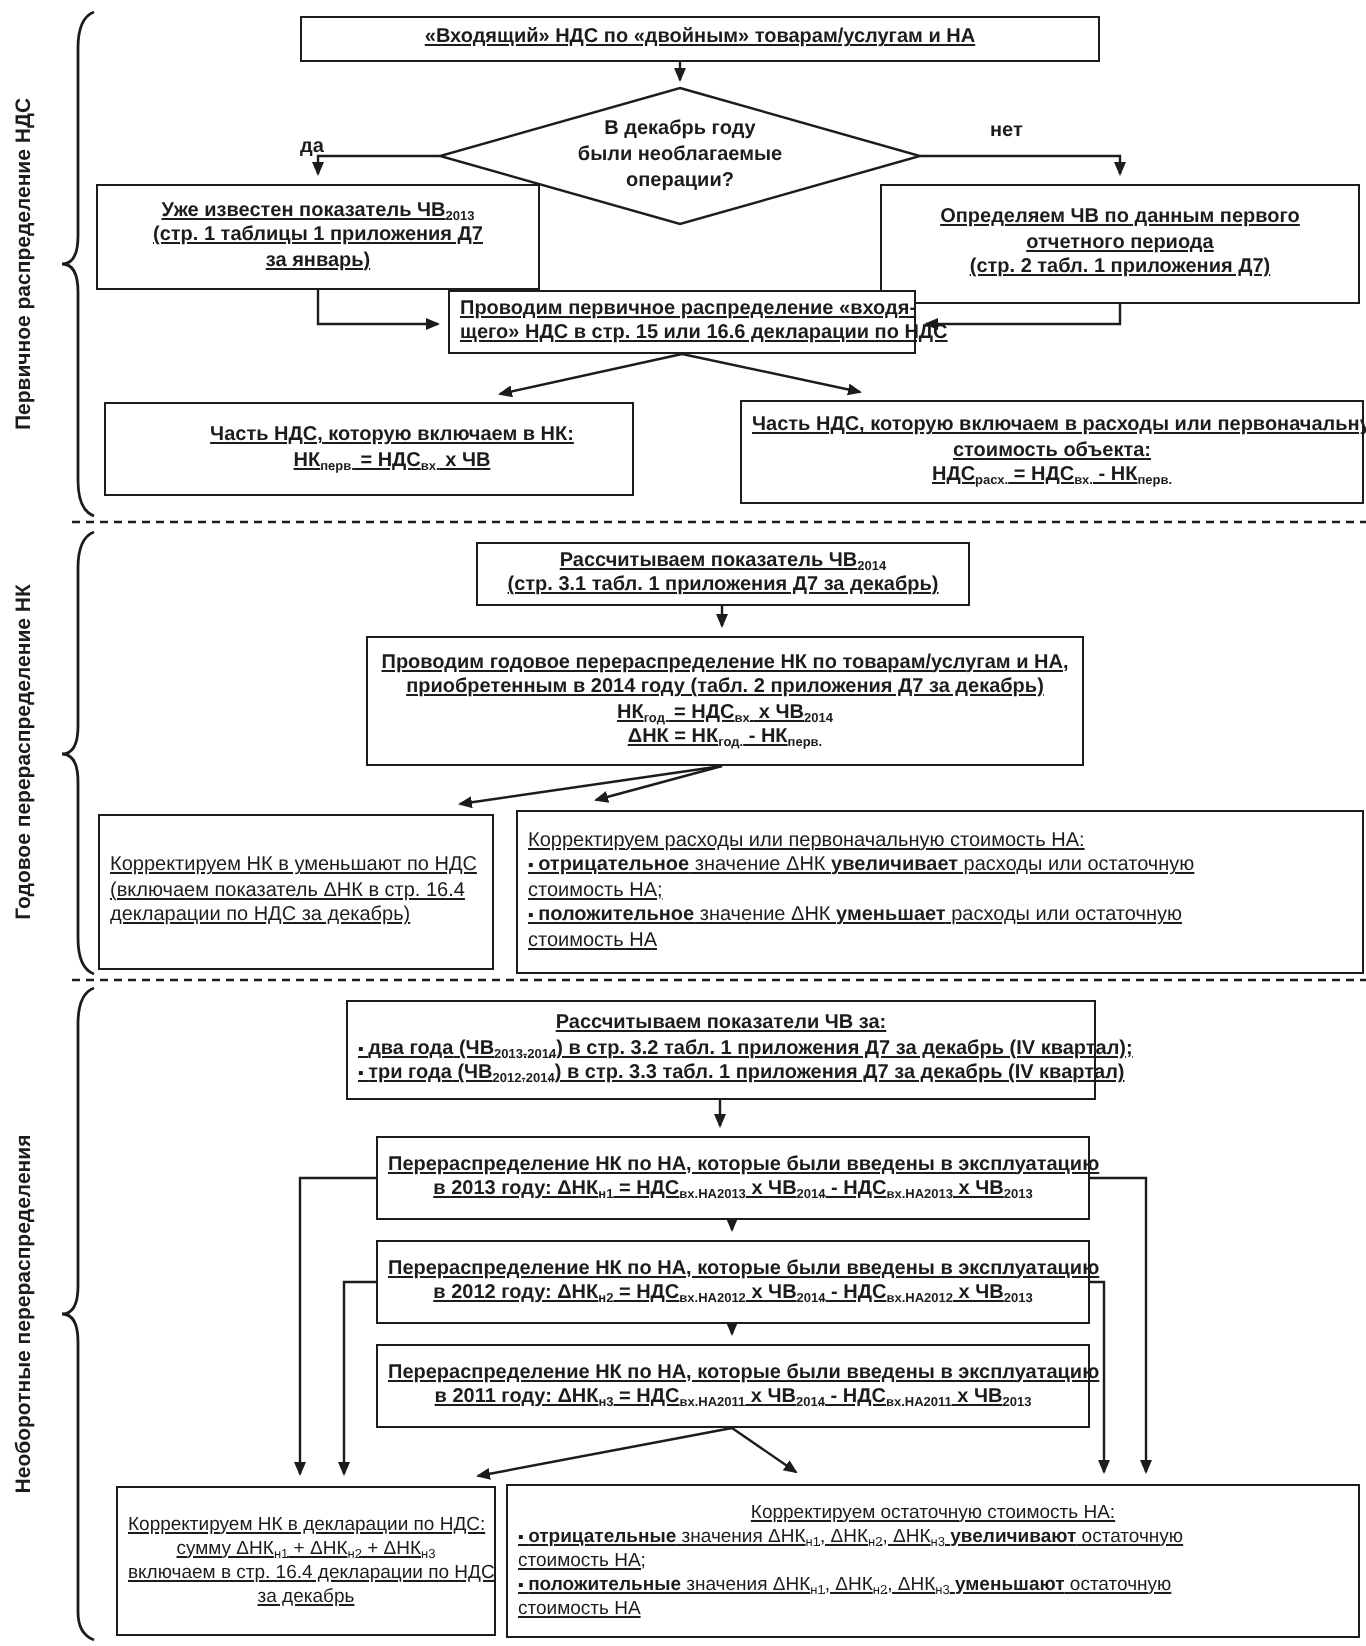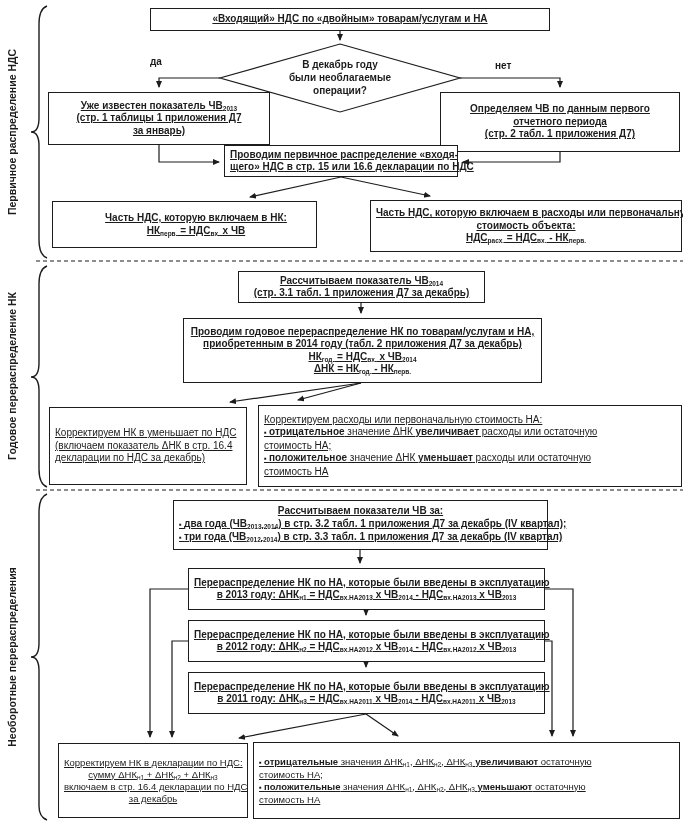--- a/index.html
+++ b/index.html
@@ -35,21 +35,21 @@
   .b-adjc2 {left:258px;top:405px;width:424px;height:82px;}
   .b-calc3 {left:173px;top:500px;width:375px;height:50px;}
   .b-y13   {left:188px;top:568px;width:357px;height:42px;}
   .b-y12   {left:188px;top:620px;width:357px;height:42px;}
   .b-y11   {left:188px;top:672px;width:357px;height:42px;}
   .b-adjnk3{left:58px; top:743px;width:190px;height:75px;}
   .b-adjc3 {left:253px;top:742px;width:427px;height:77px;}
   .lbl1{left:-98px; top:125px;width:220px;}
   .lbl2{left:-98px; top:369px;width:220px;}
   .lbl3{left:-103px;top:650px;width:230px;}
-  .yes{left:150px;top:56px;width:30px;}
+  .yes{left:150px;top:68px;width:30px;}
   .no {left:495px;top:60px;width:30px;}
 </style>
 </head>
 <body>
 
 <div id="canvas">
 
   <svg id="wires" width="683" height="823" viewBox="0 0 683 823">
     <defs>
       <marker id="arw" markerWidth="9" markerHeight="8" refX="6" refY="3" orient="auto" markerUnits="userSpaceOnUse">
@@ -132,21 +132,21 @@
       <div class="ln">Рассчитываем показатель ЧВ<sub>2014</sub></div>
       <div class="ln">(стр. 3.1 табл. 1 приложения Д7 за декабрь)</div>
     </div>
   <div class="bx b-ann">
       <div class="ln">Проводим годовое перераспределение НК по товарам/услугам и НА,</div>
       <div class="ln">приобретенным в 2014 году (табл. 2 приложения Д7 за декабрь)</div>
       <div class="ln">НК<sub>год.</sub> = НДС<sub>вх.</sub> х ЧВ<sub>2014</sub></div>
       <div class="ln">ΔНК = НК<sub>год.</sub> - НК<sub>перв.</sub></div>
     </div>
   <div class="bx b-adjnk2 normal alignleft">
-      <div class="ln">Корректируем НК в уменьшает по НДС</div>
+      <div class="ln">Корректируем НК в уменьшают по НДС</div>
       <div class="ln">(включаем показатель ΔНК в стр. 16.4</div>
       <div class="ln">декларации по НДС за декабрь)</div>
     </div>
   <div class="bx b-adjc2 normal alignleft">
       <div class="ln">Корректируем расходы или первоначальную стоимость НА:</div>
       <div class="ln bullet"><b>отрицательное</b> значение ΔНК <b>увеличивает</b> расходы или остаточную</div>
       <div class="ln">стоимость НА;</div>
       <div class="ln bullet"><b>положительное</b> значение ΔНК <b>уменьшает</b> расходы или остаточную</div>
       <div class="ln">стоимость НА</div>
     </div>
@@ -168,19 +168,20 @@
       <div class="ln">Перераспределение НК по НА, которые были введены в эксплуатацию</div>
       <div class="ln">в 2011 году: ΔНК<sub>н3</sub> = НДС<sub>вх.НА2011</sub> х ЧВ<sub>2014</sub> - НДС<sub>вх.НА2011</sub> х ЧВ<sub>2013</sub></div>
     </div>
   <div class="bx b-adjnk3 normal sm">
       <div class="ln">Корректируем НК в декларации по НДС:</div>
       <div class="ln">сумму ΔНК<sub>н1</sub> + ΔНК<sub>н2</sub> + ΔНК<sub>н3</sub></div>
       <div class="ln">включаем в стр. 16.4 декларации по НДС</div>
       <div class="ln">за декабрь</div>
     </div>
   <div class="bx b-adjc3 normal sm alignleft">
+      <div class="ln center">Корректируем остаточную стоимость НА:</div>
       <div class="ln bullet"><b>отрицательные</b> значения ΔНК<sub>н1</sub>, ΔНК<sub>н2</sub>, ΔНК<sub>н3</sub> <b>увеличивают</b> остаточную</div>
       <div class="ln">стоимость НА;</div>
       <div class="ln bullet"><b>положительные</b> значения ΔНК<sub>н1</sub>, ΔНК<sub>н2</sub>, ΔНК<sub>н3</sub> <b>уменьшают</b> остаточную</div>
       <div class="ln">стоимость НА</div>
     </div>
 
 </div>
 
 </body></html>

